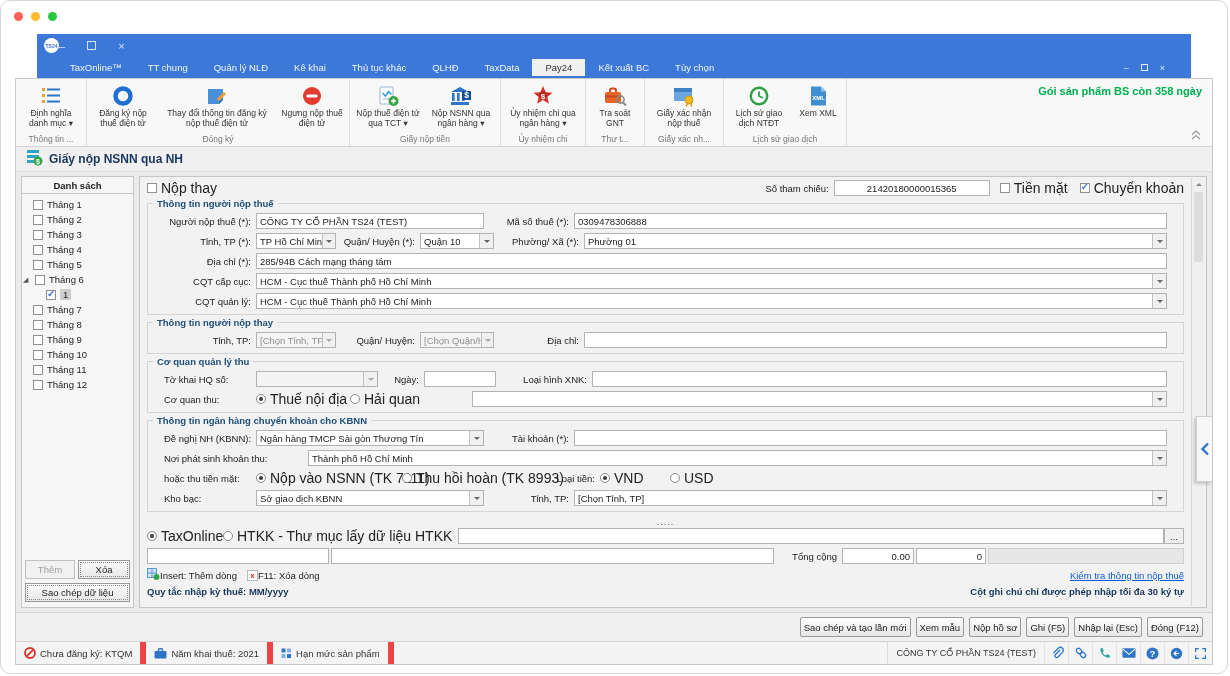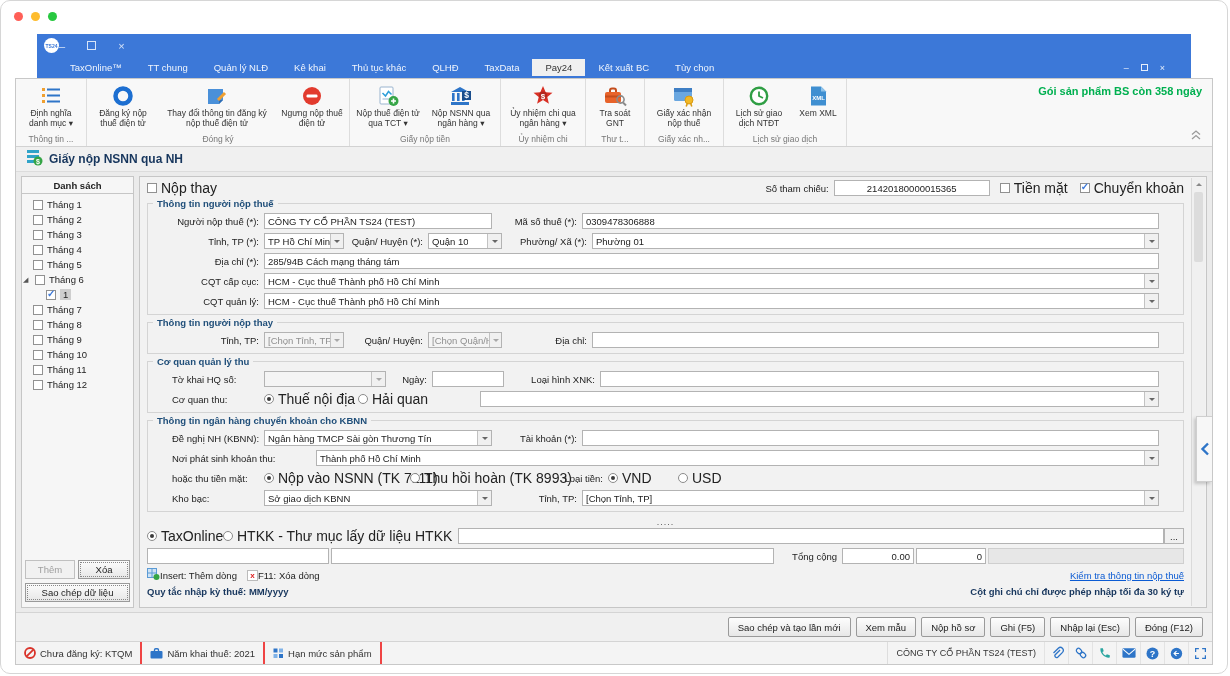--- a/index.html
+++ b/index.html
@@ -66,41 +66,41 @@
   .tb { background:#fff; border:1px solid #b3b3b3; height:16px; font-size:9.5px; padding:0 3px; display:flex; align-items:center; white-space:nowrap; overflow:hidden; color:#222; }
   .combo { padding-right:0; }
   .tbv { overflow:hidden; white-space:nowrap; }
   .dda { margin-left:auto; width:14px; align-self:stretch; background:#f0f0f0; border-left:1px solid #c2c2c2; display:flex; align-items:center; justify-content:center; }
   .dda i { width:0; height:0; border:3.5px solid transparent; border-top-color:#666; margin-top:4px; }
   .dis { background:#f4f4f4; color:#8f8f8f; }
   .dis .dda i { border-top-color:#a8a8a8; }
   .rd { width:10px; height:10px; min-width:10px; border:1px solid #8b8b8b; border-radius:50%; background:#fff; position:relative; display:inline-block; }
   .rd.on::after { content:""; position:absolute; inset:2px; border-radius:50%; background:#3a3a3a; }
   .clabel { font-size:14px; margin-left:4px; white-space:nowrap; }
-  .sec { position:relative; border:1px solid #d4d4d4; padding:9px 24px 1px; margin-bottom:7px; }
+  .sec { position:relative; border:1px solid #d4d4d4; padding:9px 16px 1px; margin-bottom:7px; }
   .sec-lg { position:absolute; top:-6px; left:5px; background:#f2f2f2; padding:0 4px; font-size:9.5px; font-weight:bold; color:#1f4e79; }
   .dotsrow { text-align:center; font-size:9px; color:#555; height:9px; line-height:7px; letter-spacing:1px; }
   .hint { font-size:9.5px; display:flex; align-items:center; gap:4px; }
   .boldnote { font-size:9.5px; font-weight:bold; color:#17365d; white-space:nowrap; }
   a.link { color:#0b5bd3; font-size:9.5px; }
   .xbox { width:11px; height:11px; border:1px solid #bbb; background:#fff; color:#d22; font-size:8px; font-weight:bold; display:inline-flex; align-items:center; justify-content:center; }
 
   .vscroll { position:absolute; top:1px; right:1px; bottom:1px; width:14px; background:#f0f0f0; border-left:1px solid #dadada; }
   .vs-up { height:13px; display:flex; align-items:center; justify-content:center; }
   .vs-up i { width:0; height:0; border:3.5px solid transparent; border-bottom-color:#888; margin-bottom:3px; }
   .vs-thumb { position:absolute; top:14px; left:2px; right:2px; height:70px; background:#dcdcdc; border-radius:2px; }
 
   .sidetab { position:absolute; right:0; top:244px; width:16px; height:66px; background:#f7f7f7; border:1px solid #cfcfcf; border-right:none; box-shadow:-2px 2px 3px rgba(0,0,0,.18); display:flex; align-items:center; justify-content:center; z-index:5; }
 
   
   .actionbar { height:29px; background:#f0f0f0; border-top:1px solid #d4d4d4; display:flex; align-items:center; justify-content:flex-end; gap:5px; padding:0 9px; }
-  .abtn { height:20px; font-size:9.5px; padding:0 9px; border:1px solid #9a9a9a; border-radius:2px; background:linear-gradient(#fdfdfd,#e7e7e7); display:flex; align-items:center; cursor:default; white-space:nowrap; }
+  .abtn { height:20px; font-size:9.5px; padding:0 3px; border:1px solid #9a9a9a; border-radius:2px; background:linear-gradient(#fdfdfd,#e7e7e7); display:flex; align-items:center; cursor:default; white-space:nowrap; }
 
   .statusbar { height:23px; background:#f4f4f4; border-top:1px solid #d4d4d4; display:flex; align-items:center; font-size:9.5px; color:#333; }
-  .sitem { display:flex; align-items:center; gap:4px; padding:0 8px; border-right:2px solid #ef4444; height:100%; }
+  .sitem { display:flex; align-items:center; gap:4px; padding:0 8px; border-right:6px solid #ef4444; height:100%; }
   .sright { margin-left:auto; display:flex; align-items:center; height:100%; }
   .scompany { padding:0 8px; border-left:1px solid #ddd; height:100%; display:flex; align-items:center; font-size:9px; }
   .sicon { width:24px; height:100%; display:flex; align-items:center; justify-content:center; border-left:1px solid #e3e3e3; }
 </style>
 </head>
 <body>
 
 <div class="frame">
   <div class="lights">
     <span class="light red"></span>

